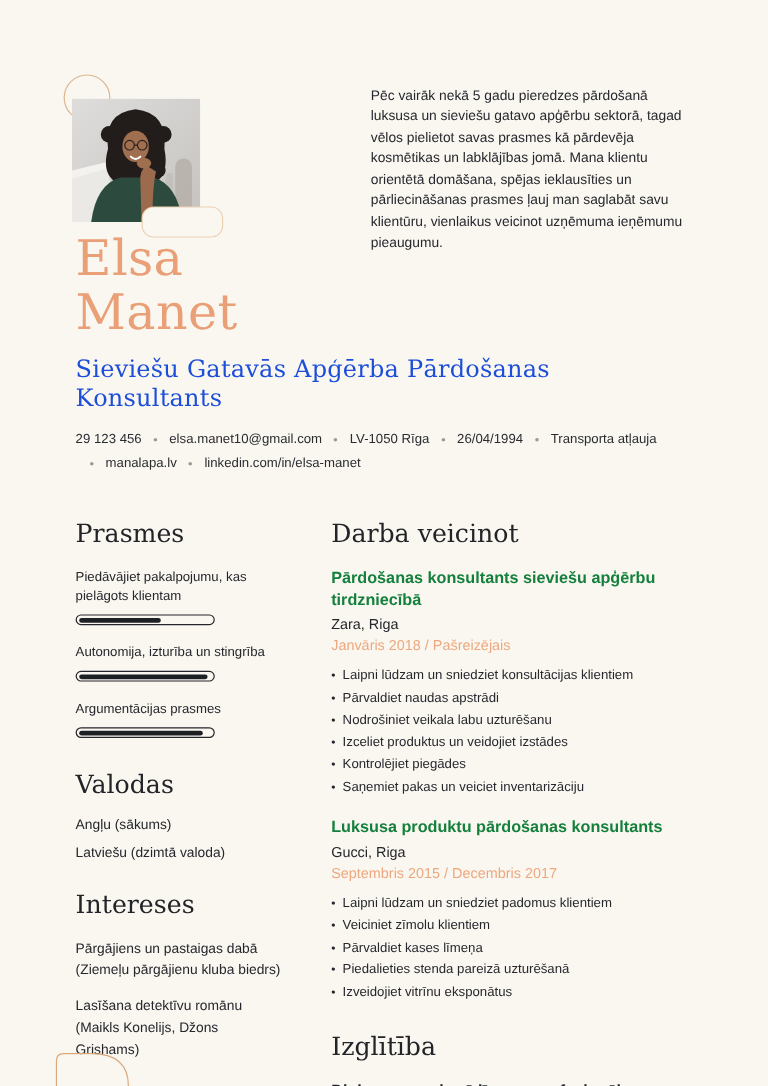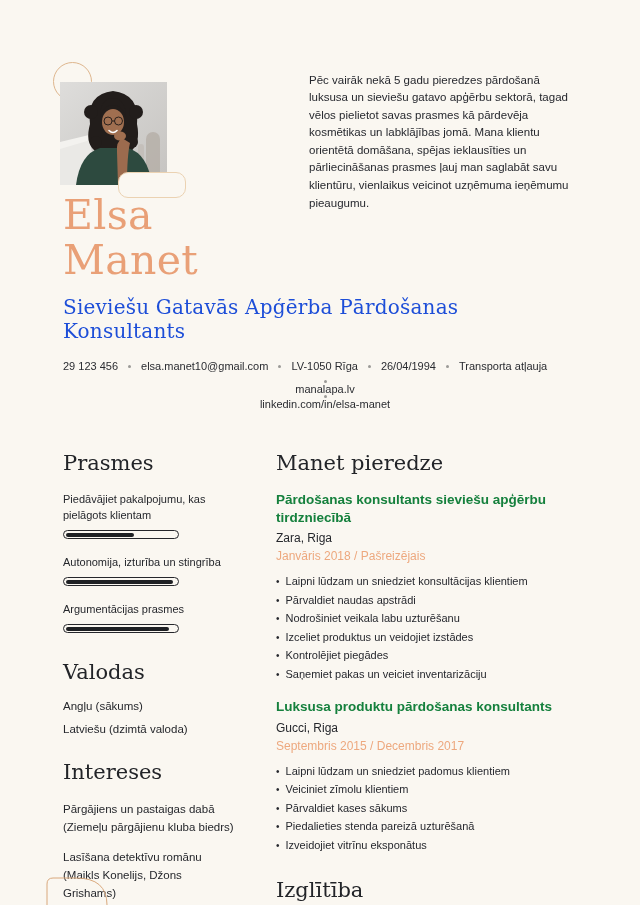--- a/index.html
+++ b/index.html
@@ -49,21 +49,21 @@
     letter-spacing: 0.3px;
   }
   .name span { display: block; }
 
   .job-title { margin-top: 12px; font-size: 20px; color: #1d4ed8; letter-spacing: 0.2px; }
 
   .contact { margin-top: 17px; font-size: 11px; color: #2A2C31; }
   .contact-row { display: flex; align-items: center; flex-wrap: nowrap; margin-bottom: 8px; }
   .contact-row > span.item { white-space: nowrap; }
   .dot { width: 3px; height: 3px; border-radius: 50%; background: #9B9A97; margin: 0 10px; flex: none; }
-  .contact-row.second { padding-left: 2px; flex-direction: column; }
+  .contact-row.second { padding-left: 2px; }
 
   .columns { display: flex; margin-top: 29px; }
   .col-left { width: 177px; flex: none; }
   .col-right { flex: 1; margin-left: 36px; }
 
   h2 { font-family: "DejaVu Serif", serif; font-weight: 400; font-size: 21px; margin: 12px 0 16px 0; color: #222428; }
 
   
   .skill { margin-bottom: 15px; }
   .skill-label { font-size: 11px; line-height: 16px; margin-bottom: 7px; width: 165px; }
@@ -201,21 +201,21 @@
         <div class="lang-item">Latviešu (dzimtā valoda)</div>
 
         <h2 class="h2-intereses">Intereses</h2>
         <div class="interest-item">Pārgājiens un pastaigas dabā (Ziemeļu pārgājienu kluba biedrs)</div>
         <div class="interest-item">Lasīšana detektīvu romānu (Maikls Konelijs, Džons Grishams)</div>
 
       </div>
 
       <div class="col-right">
 
-        <h2>Manet pieredze</h2>
+        <h2>Darba veicinot</h2>
 
         <div class="job">
           <div class="job-name">Pārdošanas konsultants sieviešu apģērbu tirdzniecībā</div>
           <div class="job-org">Zara, Riga</div>
           <div class="job-dates">Janvāris 2018 / Pašreizējais</div>
           <ul class="bullets">
             <li>Laipni lūdzam un sniedziet konsultācijas klientiem</li>
             <li>Pārvaldiet naudas apstrādi</li>
             <li>Nodrošiniet veikala labu uzturēšanu</li>
             <li>Izceliet produktus un veidojiet izstādes</li>
@@ -224,21 +224,21 @@
           </ul>
         </div>
 
         <div class="job">
           <div class="job-name">Luksusa produktu pārdošanas konsultants</div>
           <div class="job-org">Gucci, Riga</div>
           <div class="job-dates">Septembris 2015 / Decembris 2017</div>
           <ul class="bullets">
             <li>Laipni lūdzam un sniedziet padomus klientiem</li>
             <li>Veiciniet zīmolu klientiem</li>
-            <li>Pārvaldiet kases sākums</li>
+            <li>Pārvaldiet kases līmeņa</li>
             <li>Piedalieties stenda pareizā uzturēšanā</li>
             <li>Izveidojiet vitrīnu eksponātus</li>
           </ul>
         </div>
 
         <h2 class="h2-izglitiba">Izglītība</h2>
 
         <div class="edu">
           <div class="edu-name">Diploms par pirmā līmeņa profesionālo augstāko izglītību</div>
           <div class="edu-org">Université Turība, Rīga</div>

